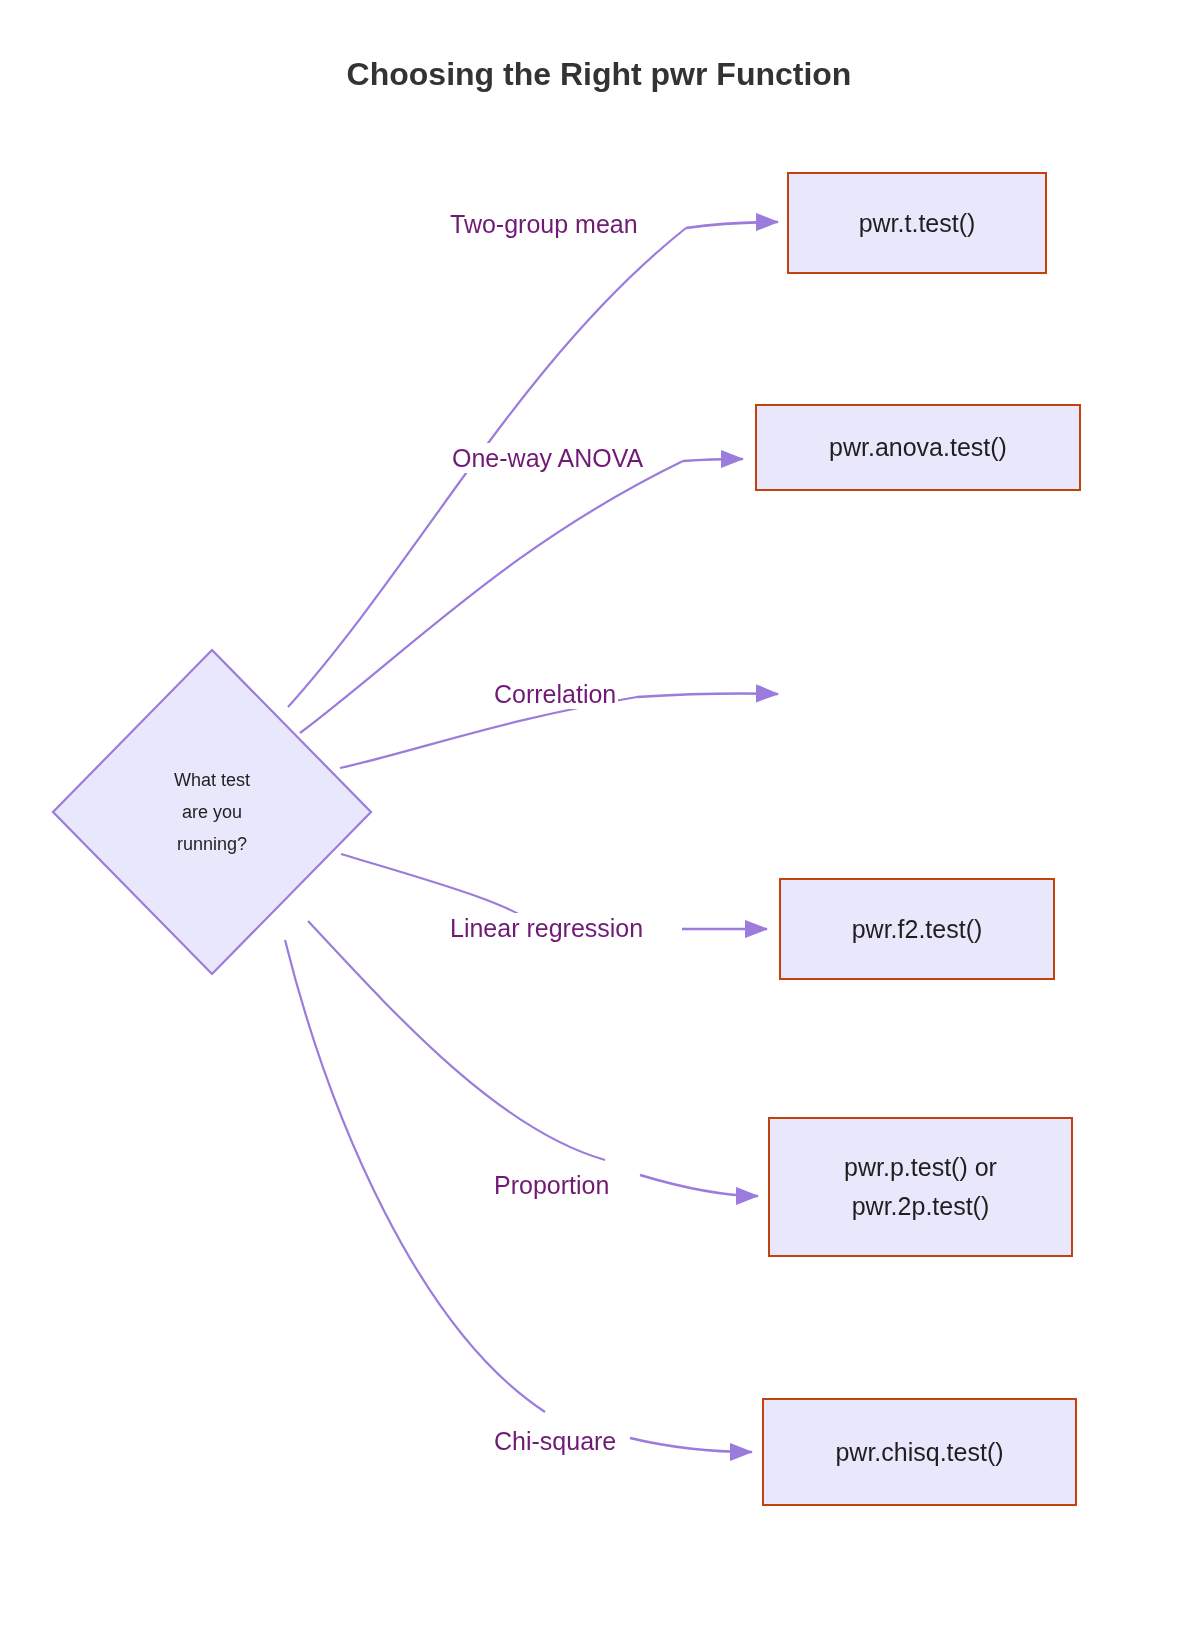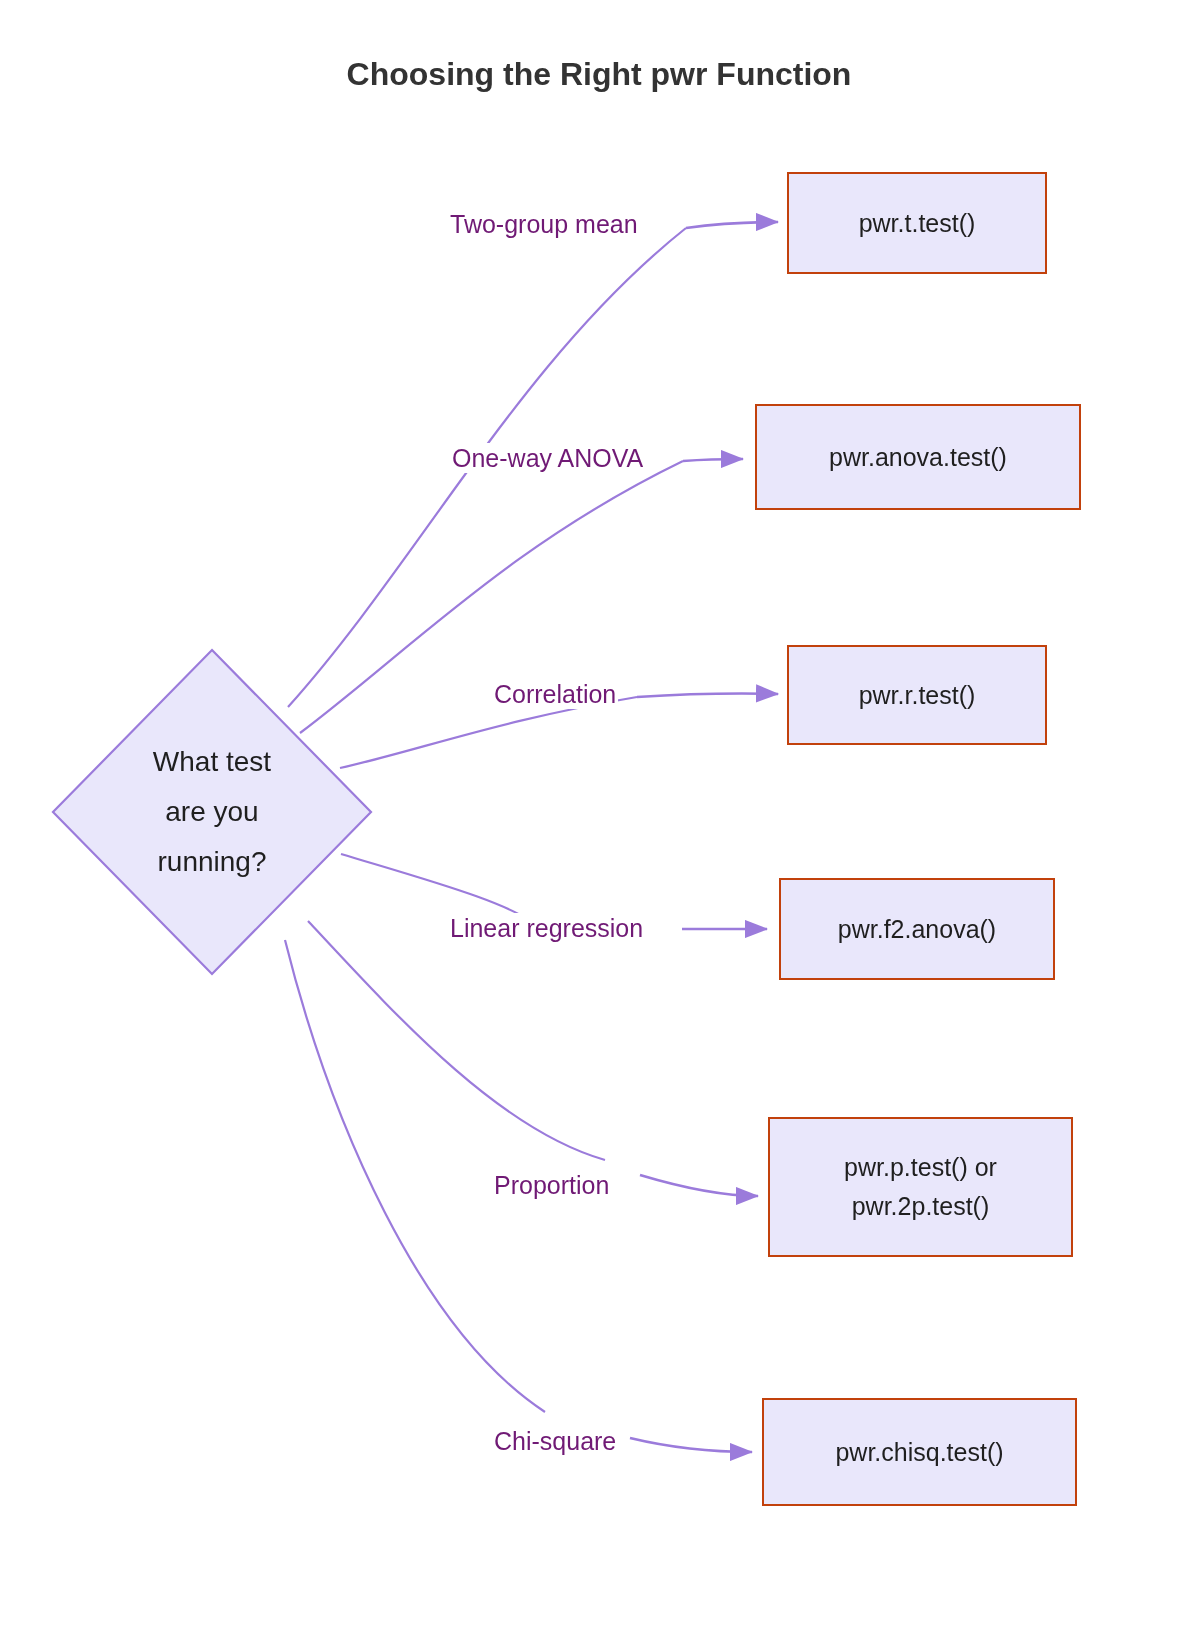--- a/index.html
+++ b/index.html
@@ -74,21 +74,21 @@
   .diamond-label {
     position: absolute;
     left: 0;
     top: 0;
     width: 324px;
     height: 330px;
     display: flex;
     flex-direction: column;
     align-items: center;
     justify-content: center;
-    font-size: 28px;
+    font-size: 18px;
     line-height: 1.78;
     color: #1f1f1f;
     text-align: center;
     pointer-events: none;
   }
 
   .edge-label {
     position: absolute;
     font-size: 25px;
     color: #701a75;
@@ -152,30 +152,27 @@
   <div class="edge-label" style="left:448px; top:913px;">Linear regression</div>
 
   <div class="edge-label" style="left:492px; top:1170px;">Proportion</div>
 
   <div class="edge-label" style="left:492px; top:1426px;">Chi-square</div>
 
   <div class="node-box" style="left:787px; top:172px; width:260px; height:102px;">
     <span>pwr.t.test()</span>
   </div>
 
-  <div class="node-box" style="left:755px; top:404px; width:326px; height:106px;">
+  <div class="node-box" style="left:755px; top:404px; width:326px; height:87px;">
     <span>pwr.anova.test()</span>
   </div>
 
-  <div class="node-box" style="left:787px; top:645px; width:260px; height:100px;">
-    <span>pwr.r.test()</span>
-  </div>
 
   <div class="node-box" style="left:779px; top:878px; width:276px; height:102px;">
-    <span>pwr.f2.anova()</span>
+    <span>pwr.f2.test()</span>
   </div>
 
   <div class="node-box" style="left:768px; top:1117px; width:305px; height:140px; flex-direction:column;">
     <span>pwr.p.test() or</span>
     <span>pwr.2p.test()</span>
   </div>
 
   <div class="node-box" style="left:762px; top:1398px; width:315px; height:108px;">
     <span>pwr.chisq.test()</span>
   </div>

